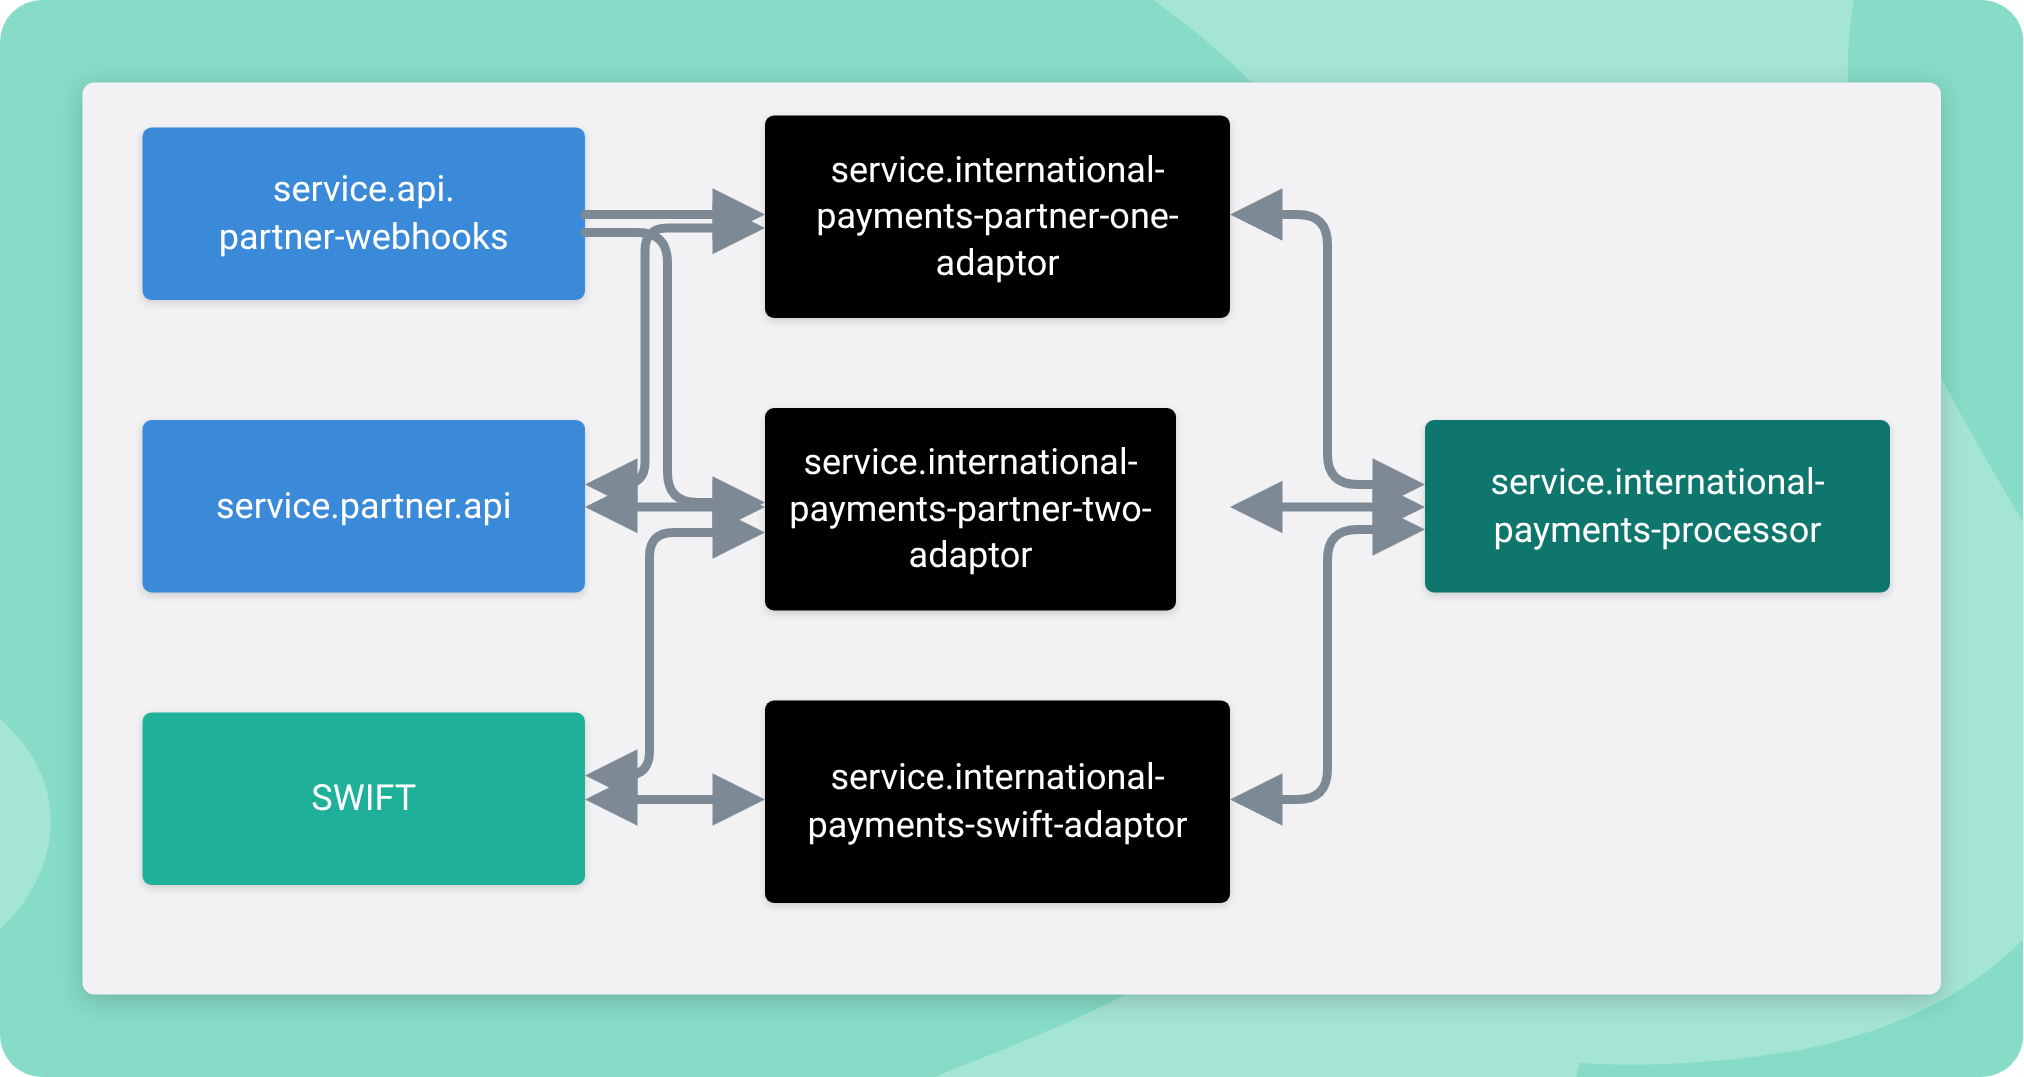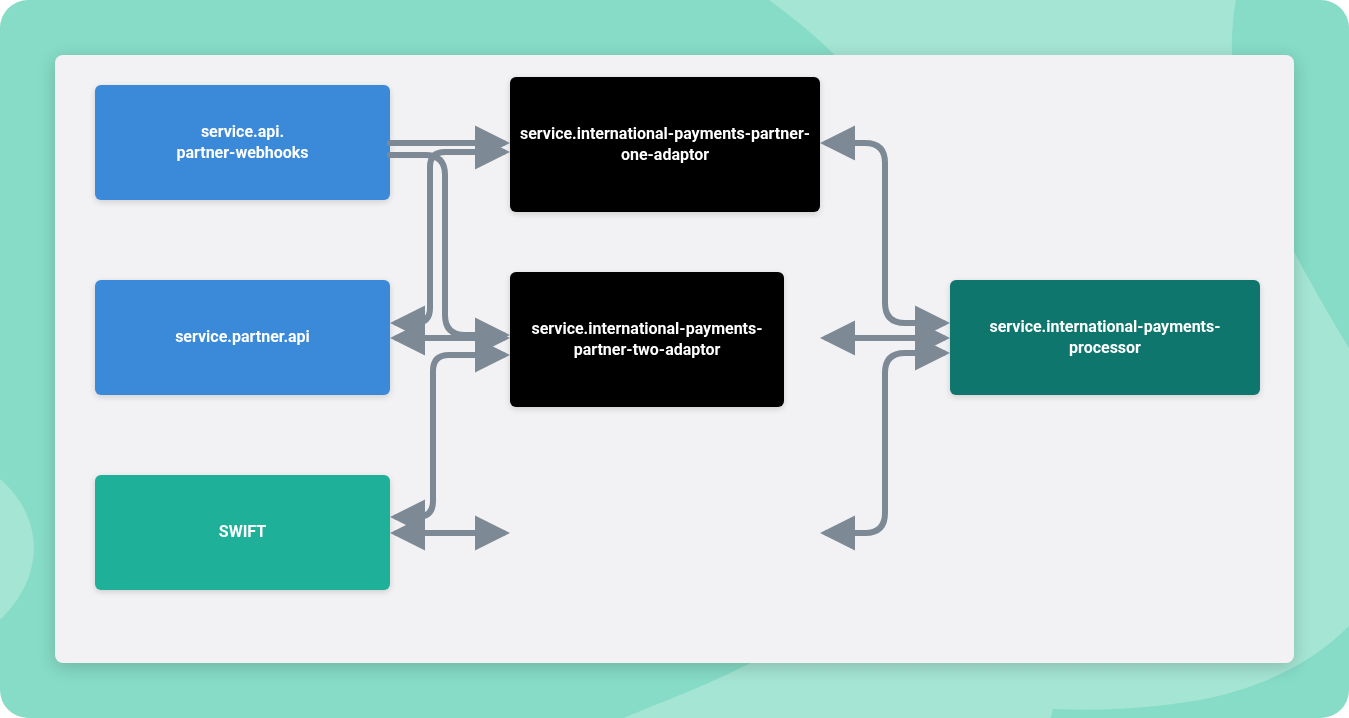--- a/index.html
+++ b/index.html
@@ -32,23 +32,23 @@
     width: 1239px;
     height: 608px;
     background: #f2f2f4;
     border-radius: 8px;
     box-shadow: 0 4px 18px rgba(0,0,0,0.18);
   }
   .node {
     position: absolute;
     border-radius: 6px;
     color: #fff;
-    font-size: 16px;
+    font-size: 24px;
     line-height: 1.3;
-    font-weight: 700;
+    font-weight: 400;
     display: flex;
     align-items: center;
     justify-content: center;
     text-align: center;
     padding: 8px 8px;
     box-sizing: border-box;
     box-shadow: 0 2px 6px rgba(0,0,0,0.15);
   }
   .blue  { background: #3b8ad9; }
   .green { background: #1eb098; }
@@ -78,20 +78,21 @@
     <div class="node blue" style="left:40px; top:30px; width:295px; height:115px;">service.api.<br>partner-webhooks</div>
 
     <div class="node green" style="left:40px; top:420px; width:295px; height:115px;">SWIFT</div>
 
     <div class="node blue" style="left:40px; top:225px; width:295px; height:115px;">service.partner.api</div>
 
     <div class="node orange" style="left:455px; top:22px; width:310px; height:135px;">service.international-payments-partner-one-adaptor</div>
 
     <div class="node orange" style="left:455px; top:217px; width:274px; height:135px;">service.international-payments-partner-two-adaptor</div>
 
+    <div class="node orange" style="left:455px; top:412px; width:310px; height:135px;">service.international-payments-swift-adaptor</div>
 
     <div class="node red" style="left:895px; top:225px; width:310px; height:115px;">service.international-payments-processor</div>
 
     <svg class="arrows-svg" viewBox="0 0 1239 608">
       <defs>
         <marker id="ah" viewBox="0 0 12 12" refX="9" refY="6" markerWidth="7" markerHeight="7" orient="auto-start-reverse">
           <path d="M1 1 L11 6 L1 11 Z" fill="#7d8a96"></path>
         </marker>
       </defs>
       <g stroke="#7d8a96" stroke-width="6" fill="none" stroke-linecap="round" stroke-linejoin="round">

